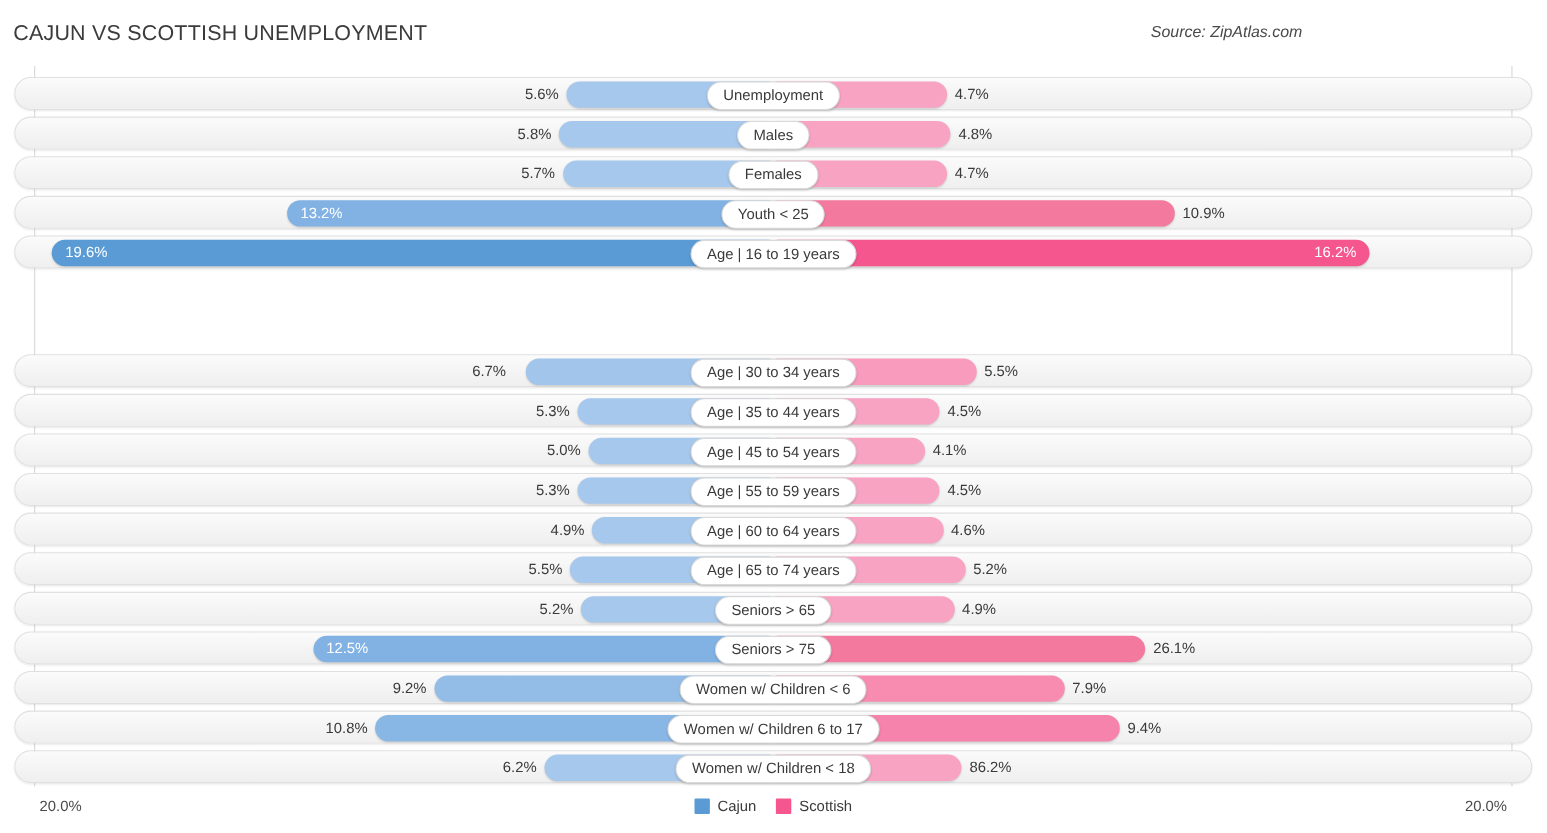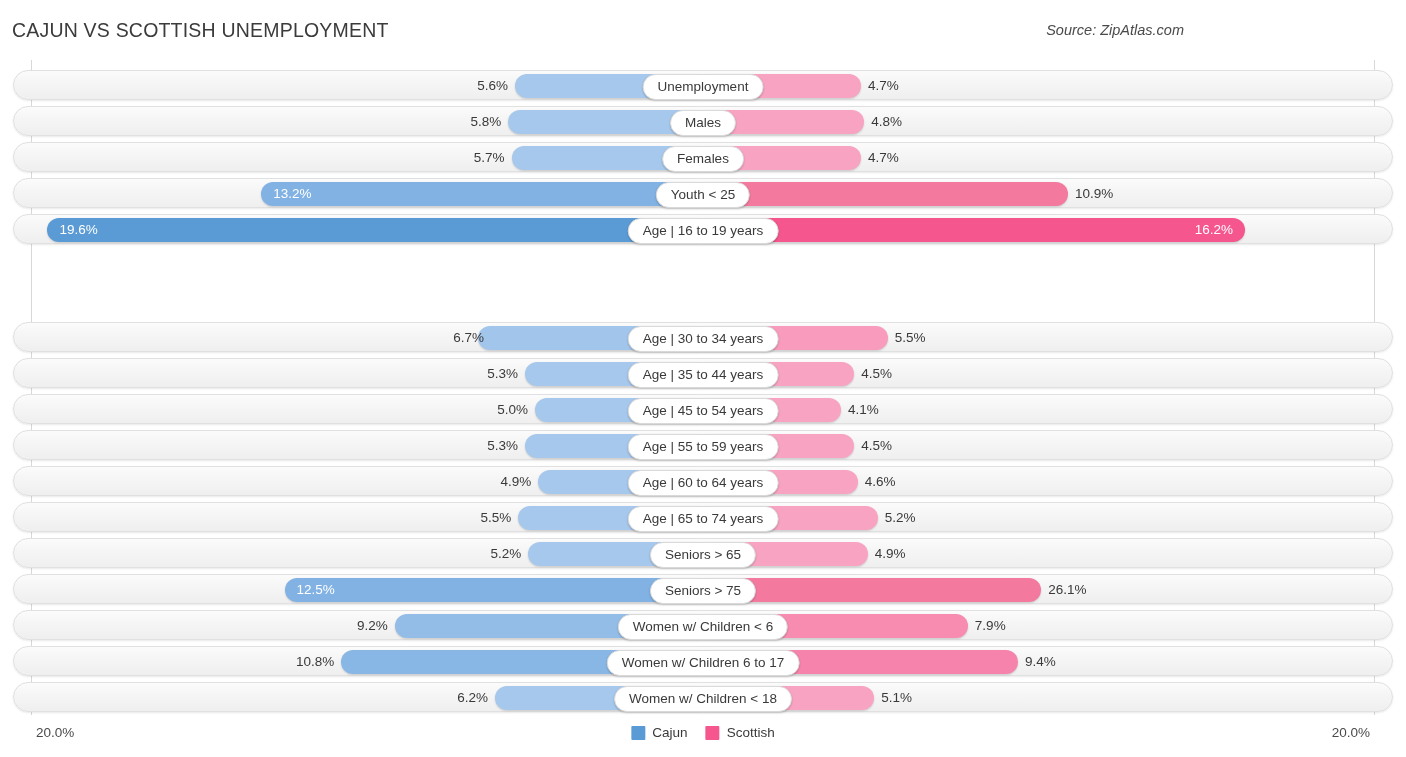--- a/index.html
+++ b/index.html
@@ -246,21 +246,21 @@
         <div class="bar-wrap right">
           <div class="bar right" style="width: 541.08px; background: rgb(244, 86, 141);">
             <div class="val right-in">16.2%</div>
           </div>
         </div>
         <div class="center-label">Age | 16 to 19 years</div>
       </div>
       <div class="row" style="top: 262px;">
         <div class="bar-wrap left">
           <div class="bar left" style="width: 223.78px; background: rgb(162, 197, 235);"></div>
-          <div class="val left-out" style="right: 211px; margin-left: 32px;">6.7%</div>
+          <div class="val left-out" style="right: 235px; margin-left: 32px;">6.7%</div>
         </div>
         <div class="bar-wrap right">
           <div class="bar right" style="width: 183.7px; background: rgb(248, 155, 188);"></div>
           <div class="val right-out" style="left: 183.7px;">5.5%</div>
         </div>
         <div class="center-label">Age | 30 to 34 years</div>
       </div>
       <div class="row" style="top: 298px;">
         <div class="bar-wrap left">
           <div class="bar left" style="width: 177.02px; background: rgb(166, 200, 236);"></div>
@@ -361,21 +361,21 @@
         </div>
         <div class="center-label">Women w/ Children 6 to 17</div>
       </div>
       <div class="row" style="top: 622px;">
         <div class="bar-wrap left">
           <div class="bar left" style="width: 207.08px; background: rgb(166, 200, 236);"></div>
           <div class="val left-out" style="right: 207.08px;">6.2%</div>
         </div>
         <div class="bar-wrap right">
           <div class="bar right" style="width: 170.34px; background: rgb(249, 163, 195);"></div>
-          <div class="val right-out" style="left: 170.34px;">5.1%</div>
+          <div class="val right-out" style="left: 170.34px;">86.2%</div>
         </div>
         <div class="center-label">Women w/ Children &lt; 18</div>
       </div>
     </div>
 </div>
 
 <div class="footer">
   <div class="axis-label l">20.0%</div>
   <div class="axis-label r">20.0%</div>
   <div class="legend" id="legend">

